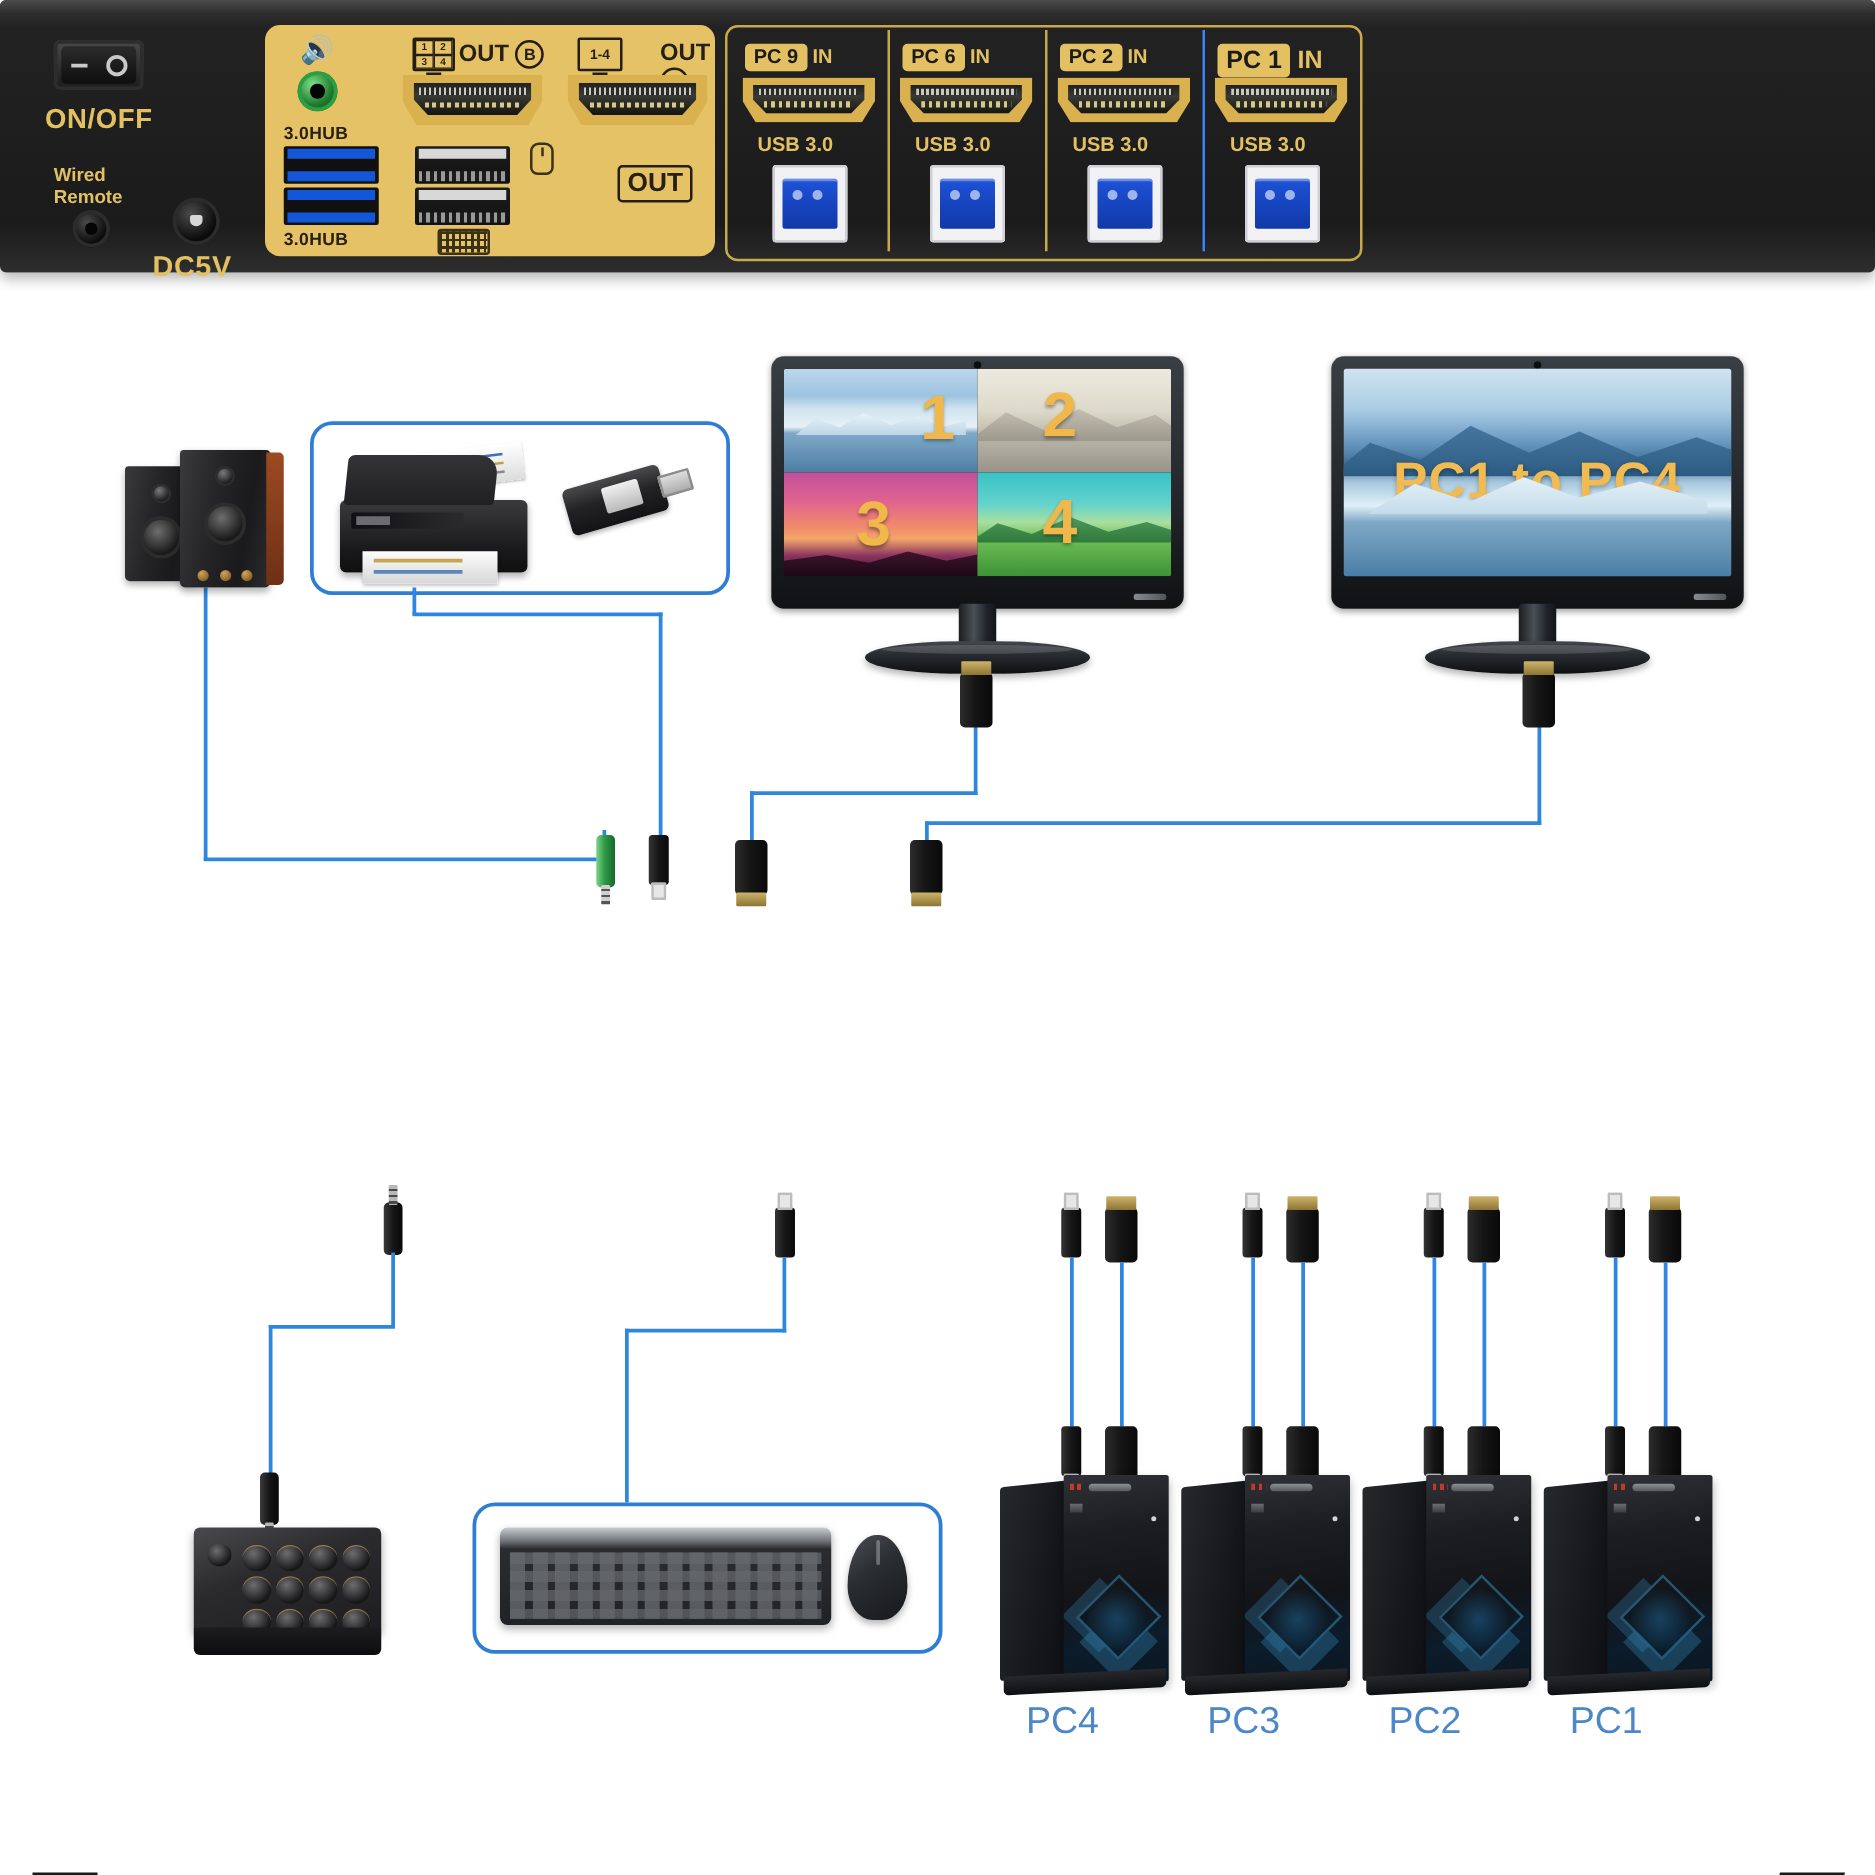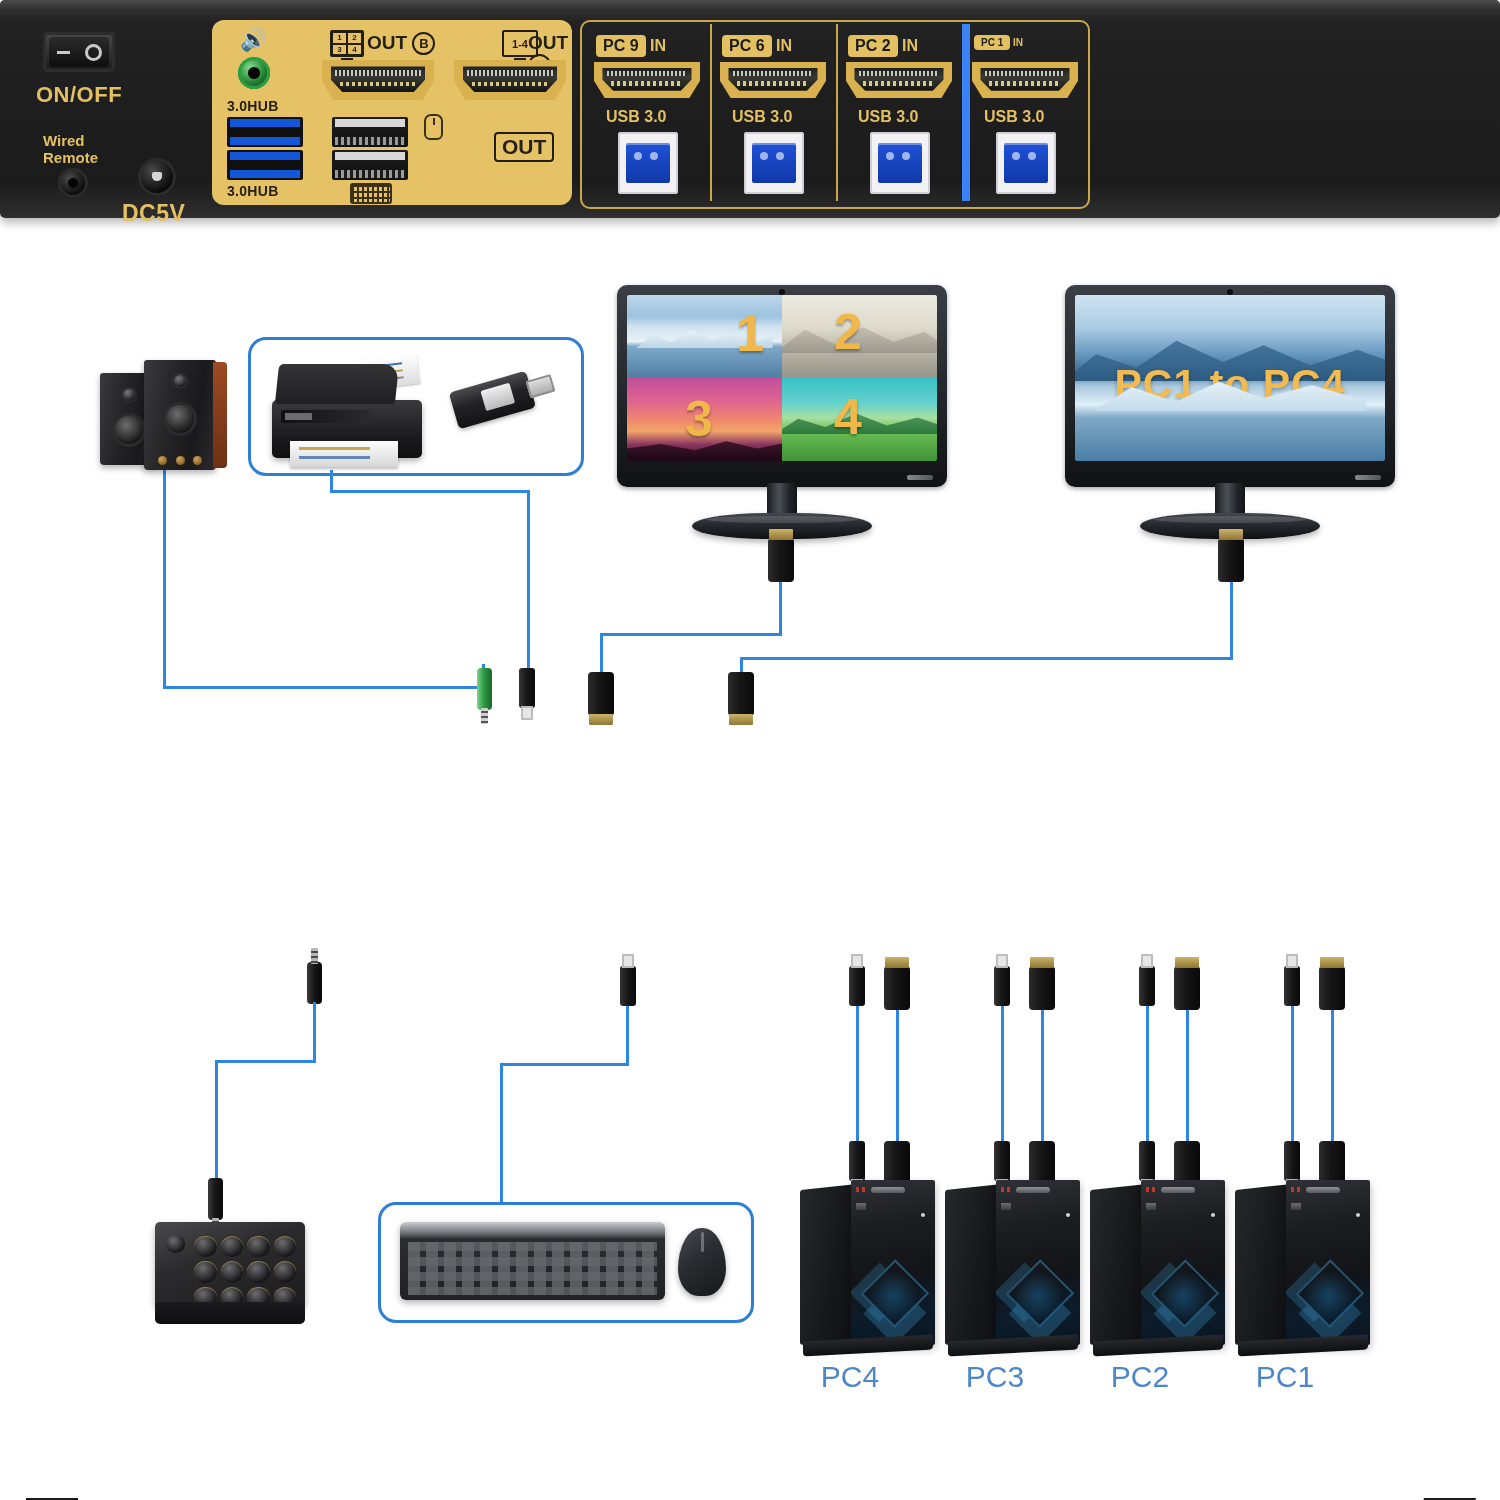--- a/index.html
+++ b/index.html
@@ -439,21 +439,21 @@
       <span>OUT</span>
       <span class="badge-circ">B</span>
     </div>
     <div class="hdmi" style="left:110px;top:40px;width:112px;height:40px;">
       <div class="shell"></div>
         <div class="inner"></div>
         <div class="pins"></div>
         <div class="pins2"></div>
     </div>
 
-    <div class="icon-one" style="left:250px;top:10px;margin-left:40px;">1-4</div>
+    <div class="icon-one" style="left:250px;top:10px;">1-4</div>
     <div class="gold-lbl" style="left:289px;top:12px;font-size:19px;margin-left:27px;">
       <span>OUT</span>
       <span class="badge-circ">A</span>
     </div>
     <div class="hdmi" style="left:242px;top:40px;width:112px;height:40px;">
       <div class="shell"></div>
         <div class="inner"></div>
         <div class="pins"></div>
         <div class="pins2"></div>
     </div>
@@ -515,39 +515,39 @@
         <div class="pins"></div>
         <div class="pins2"></div>
     </div>
     <div style="position:absolute;left:20px;top:84px;font-size:16px;font-weight:bold;color:#E3C163;">USB 3.0</div>
     <div class="usbb" style="left:32px;top:108px;width:60px;height:62px;">
         <div class="core"></div>
       </div>
   </div>
 
   <div style="position:absolute;left:838px;top:24px;width:124px;height:177px;
-              border-right:8px solid #3b82f6;">
+              border-right:2px solid #3b82f6;">
     <div style="position:absolute;left:10px;top:11px;font-size:16px;font-weight:bold;color:#E3C163;">
       <span class="badge-pill">PC 2</span>
       <span>IN</span>
     </div>
     <div class="hdmi" style="left:8px;top:38px;width:106px;height:36px;">
       <div class="shell"></div>
         <div class="inner"></div>
         <div class="pins"></div>
         <div class="pins2"></div>
     </div>
     <div style="position:absolute;left:20px;top:84px;font-size:16px;font-weight:bold;color:#E3C163;">USB 3.0</div>
     <div class="usbb" style="left:32px;top:108px;width:60px;height:62px;">
         <div class="core"></div>
       </div>
   </div>
 
   <div style="position:absolute;left:964px;top:24px;width:120px;height:177px;">
-    <div style="position:absolute;left:10px;top:11px;font-size:10px;font-weight:bold;color:#E3C163;">
+    <div style="position:absolute;left:10px;top:11px;font-size:20px;font-weight:bold;color:#E3C163;">
       <span class="badge-pill">PC 1</span>
       <span>IN</span>
     </div>
     <div class="hdmi" style="left:8px;top:38px;width:106px;height:36px;">
       <div class="shell"></div>
         <div class="inner"></div>
         <div class="pins"></div>
         <div class="pins2"></div>
     </div>
     <div style="position:absolute;left:20px;top:84px;font-size:16px;font-weight:bold;color:#E3C163;">USB 3.0</div>

